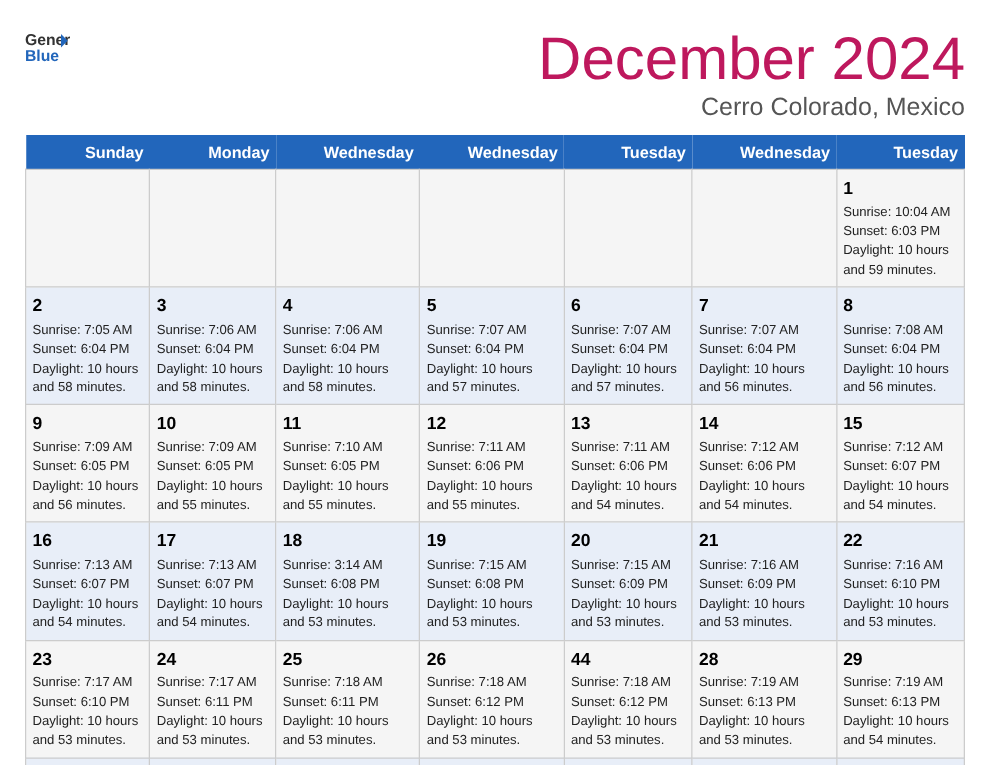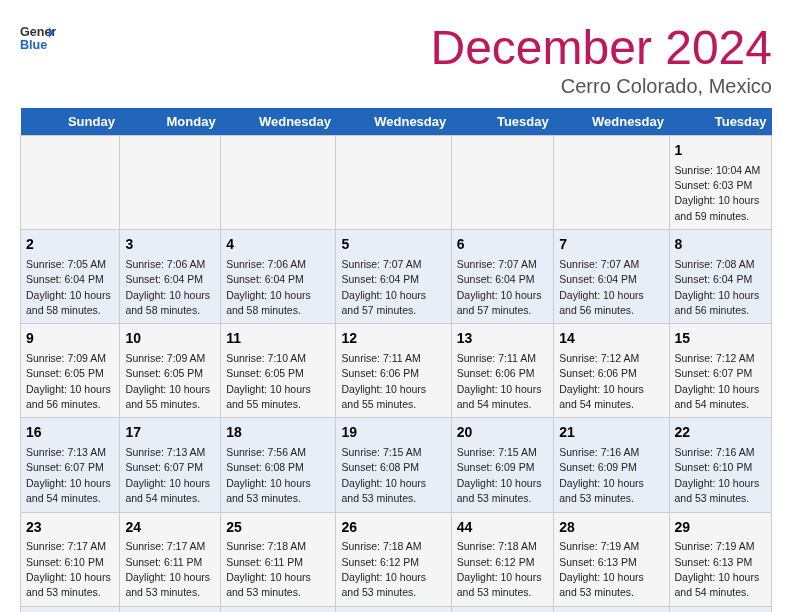--- a/index.html
+++ b/index.html
@@ -129,21 +129,21 @@
           <td><span class="day-num">10</span><span class="day-info">Sunrise: 7:09 AM</span><br><span class="day-info">Sunset: 6:05 PM</span><br><span class="day-info">Daylight: 10 hours and 55 minutes.</span></td>
           <td><span class="day-num">11</span><span class="day-info">Sunrise: 7:10 AM</span><br><span class="day-info">Sunset: 6:05 PM</span><br><span class="day-info">Daylight: 10 hours and 55 minutes.</span></td>
           <td><span class="day-num">12</span><span class="day-info">Sunrise: 7:11 AM</span><br><span class="day-info">Sunset: 6:06 PM</span><br><span class="day-info">Daylight: 10 hours and 55 minutes.</span></td>
           <td><span class="day-num">13</span><span class="day-info">Sunrise: 7:11 AM</span><br><span class="day-info">Sunset: 6:06 PM</span><br><span class="day-info">Daylight: 10 hours and 54 minutes.</span></td>
           <td><span class="day-num">14</span><span class="day-info">Sunrise: 7:12 AM</span><br><span class="day-info">Sunset: 6:06 PM</span><br><span class="day-info">Daylight: 10 hours and 54 minutes.</span></td>
           <td><span class="day-num">15</span><span class="day-info">Sunrise: 7:12 AM</span><br><span class="day-info">Sunset: 6:07 PM</span><br><span class="day-info">Daylight: 10 hours and 54 minutes.</span></td>
         </tr>
         <tr>
           <td><span class="day-num">16</span><span class="day-info">Sunrise: 7:13 AM</span><br><span class="day-info">Sunset: 6:07 PM</span><br><span class="day-info">Daylight: 10 hours and 54 minutes.</span></td>
           <td><span class="day-num">17</span><span class="day-info">Sunrise: 7:13 AM</span><br><span class="day-info">Sunset: 6:07 PM</span><br><span class="day-info">Daylight: 10 hours and 54 minutes.</span></td>
-          <td><span class="day-num">18</span><span class="day-info">Sunrise: 7:56 AM</span><br><span class="day-info">Sunset: 6:08 PM</span><br><span class="day-info">Daylight: 10 hours and 53 minutes.</span></td>
+          <td><span class="day-num">18</span><span class="day-info">Sunrise: 3:14 AM</span><br><span class="day-info">Sunset: 6:08 PM</span><br><span class="day-info">Daylight: 10 hours and 53 minutes.</span></td>
           <td><span class="day-num">19</span><span class="day-info">Sunrise: 7:15 AM</span><br><span class="day-info">Sunset: 6:08 PM</span><br><span class="day-info">Daylight: 10 hours and 53 minutes.</span></td>
           <td><span class="day-num">20</span><span class="day-info">Sunrise: 7:15 AM</span><br><span class="day-info">Sunset: 6:09 PM</span><br><span class="day-info">Daylight: 10 hours and 53 minutes.</span></td>
           <td><span class="day-num">21</span><span class="day-info">Sunrise: 7:16 AM</span><br><span class="day-info">Sunset: 6:09 PM</span><br><span class="day-info">Daylight: 10 hours and 53 minutes.</span></td>
           <td><span class="day-num">22</span><span class="day-info">Sunrise: 7:16 AM</span><br><span class="day-info">Sunset: 6:10 PM</span><br><span class="day-info">Daylight: 10 hours and 53 minutes.</span></td>
         </tr>
         <tr>
           <td><span class="day-num">23</span><span class="day-info">Sunrise: 7:17 AM</span><br><span class="day-info">Sunset: 6:10 PM</span><br><span class="day-info">Daylight: 10 hours and 53 minutes.</span></td>
           <td><span class="day-num">24</span><span class="day-info">Sunrise: 7:17 AM</span><br><span class="day-info">Sunset: 6:11 PM</span><br><span class="day-info">Daylight: 10 hours and 53 minutes.</span></td>
           <td><span class="day-num">25</span><span class="day-info">Sunrise: 7:18 AM</span><br><span class="day-info">Sunset: 6:11 PM</span><br><span class="day-info">Daylight: 10 hours and 53 minutes.</span></td>
           <td><span class="day-num">26</span><span class="day-info">Sunrise: 7:18 AM</span><br><span class="day-info">Sunset: 6:12 PM</span><br><span class="day-info">Daylight: 10 hours and 53 minutes.</span></td>

